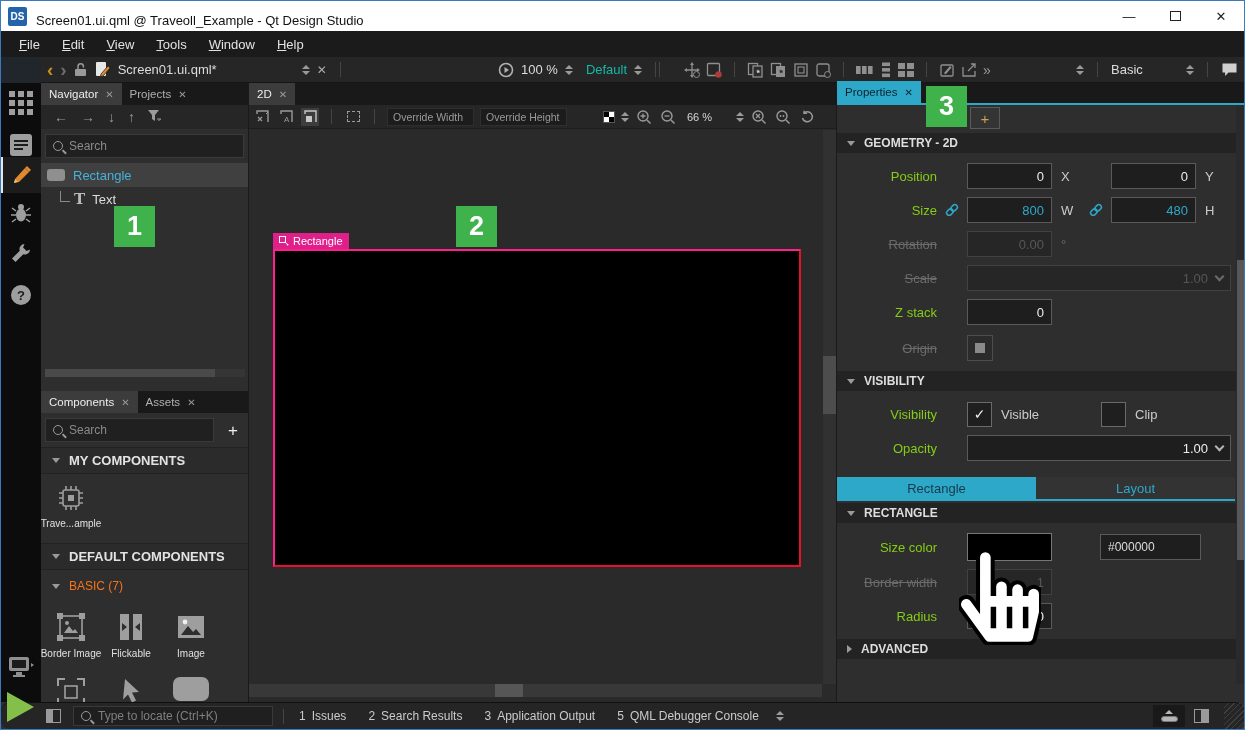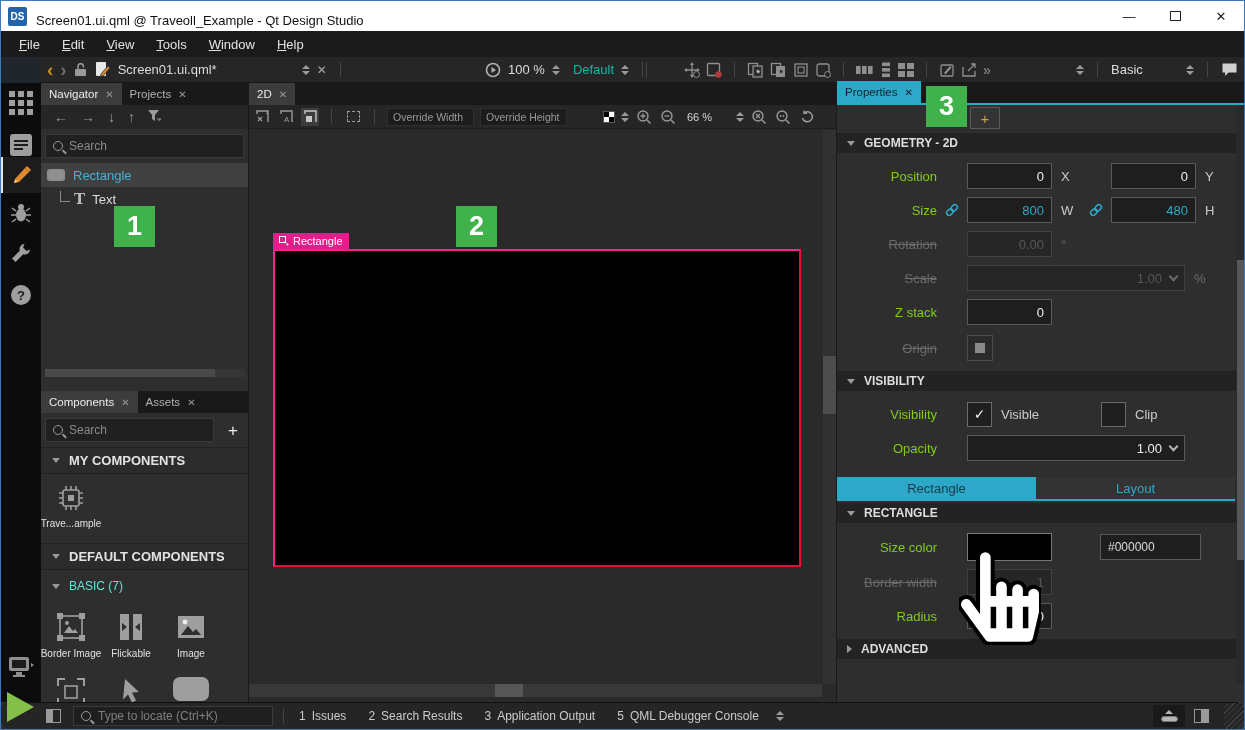--- a/index.html
+++ b/index.html
@@ -53,21 +53,21 @@
 .treerow{height:24px;display:flex;align-items:center;font-size:13px;color:#ddd;}
 .treerow.sel{background:#404040;color:#45b1d6;}
 #recticon{width:18px;height:12px;background:#8f8f8f;border-radius:3px;margin:0 8px 0 6px;}
 .treebranch{width:10px;height:11px;border-left:1px solid #8a8a8a;border-bottom:1px solid #8a8a8a;margin:-6px 4px 0 19px;}
 .ticon{font-family:"DejaVu Serif",serif;font-weight:bold;color:#b9b9b9;font-size:15px;margin-right:7px;}
 #navhscroll{position:absolute;top:286px;left:4px;width:200px;height:8px;background:#353535;}
 #navhscroll i{display:block;width:170px;height:8px;background:#4a4a4a;}
 #comptabs{position:absolute;top:308px;left:0;right:0;}
 #compbody{position:absolute;top:330px;left:0;right:0;bottom:0;overflow:hidden;}
 .sechead{height:27px;background:#2b2b2b;border-top:1px solid #222;border-bottom:1px solid #222;display:flex;align-items:center;gap:9px;padding-left:11px;font-size:13px;font-weight:bold;color:#e3e3e3;}
-.subhead{height:24px;display:flex;align-items:center;gap:9px;padding-left:11px;font-size:12px;color:#5eead4;margin-top:4px;}
+.subhead{height:24px;display:flex;align-items:center;gap:9px;padding-left:11px;font-size:12px;color:#f97316;margin-top:4px;}
 .compgrid{display:flex;}
 .compcell{width:60px;display:flex;flex-direction:column;align-items:center;gap:6px;padding-top:10px;}
 .complabel{font-size:10px;color:#e0e0e0;white-space:nowrap;}
 
 #canvaspanel{top:82px;left:248px;width:587px;bottom:27px;background:#2a2a2a;}
 #canvastools{position:absolute;top:22px;left:0;right:0;height:24px;background:#262626;border-bottom:1px solid #1d1d1d;display:flex;align-items:center;gap:6px;padding-left:4px;}
 .ctf{width:87px;height:18px;background:#1c1c1c;border:1px solid #2f2f2f;color:#ddd;font-size:10.5px;padding:0 5px;font-family:"Liberation Sans",sans-serif;outline:none;}
 .ctf::placeholder{color:#9a9a9a;}
 .smicon{width:18px;height:18px;display:flex;align-items:center;justify-content:center;flex:none;}
 .smicon.on{background:#3d3d3d;}
@@ -84,21 +84,21 @@
 #proppanel{top:82px;left:835px;width:410px;bottom:27px;background:#2e2e2e;border-left:1px solid #1a1a1a;}
 #proptabbar{border-bottom:2px solid #2da8c9;}
 #addrow{height:26px;display:flex;align-items:center;padding-left:133px;}
 #addbtn{width:30px;height:22px;background:#343434;border:1px solid #5a5a5a;color:#cf9f57;font-size:15px;display:flex;align-items:center;justify-content:center;}
 .phead{height:20px;background:#232323;display:flex;align-items:center;gap:9px;padding-left:10px;font-size:12px;font-weight:bold;color:#dedede;margin-top:2px;}
 .prow{display:flex;align-items:center;height:34px;}
 .plabel{width:100px;text-align:right;font-size:13px;color:#84cc16;flex:none;}
 .plabel.strike{color:#6b6b6b;text-decoration:line-through;}
 .gap30{width:30px;display:flex;align-items:center;justify-content:center;flex:none;}
 .pfield{width:85px;height:26px;background:#1e1e1e;border:1px solid #5a5a5a;display:flex;align-items:center;justify-content:flex-end;padding:0 7px;font-size:13px;color:#ececec;flex:none;}
-.pfield.wide{width:218px;}
+.pfield.wide{width:264px;}
 .pfield.dis{border-color:#414141;color:#565656;background:#262626;}
 .pfield .cy{color:#2da8c9;}
 .unit{margin-left:9px;font-size:13px;color:#cccccc;width:20px;flex:none;}
 .unit.dim{color:#6b6b6b;}
 .cb{width:25px;height:25px;background:#1f1f1f;border:1px solid #6a6a6a;display:flex;align-items:center;justify-content:center;color:#f0f0f0;font-size:14px;flex:none;}
 .cblabel{margin-left:9px;font-size:13px;color:#cccccc;}
 #originbtn{width:26px;height:26px;background:#2b2b2b;border:1px solid #4d4d4d;display:flex;align-items:center;justify-content:center;}
 #originbtn i{width:10px;height:10px;background:#8a8a8a;display:block;}
 #typetabs{display:flex;width:398px;height:24px;border-bottom:2px solid #2da8c9;margin-top:12px;}
 .ttab{flex:1;display:flex;align-items:center;justify-content:center;font-size:13px;}
@@ -169,21 +169,21 @@
         </svg>
       </span>
     <span class="tbtxt">Screen01.ui.qml*</span>
     <span class="spin" style="margin-left:78px;">
         <i class="u"></i>
         <i class="d"></i>
       </span>
     <span class="ib" style="color:#ababab;font-size:12px;">✕</span>
     <span class="sep"></span>
   </div>
-  <div class="tbg" style="left:484px;align-items:center;">
+  <div class="tbg" style="left:497px;align-items:center;">
     <span class="ib">
         <svg width="16" height="16" viewBox="0 0 16 16">
           <circle cx="8" cy="8" r="6.5" fill="none" stroke="#b0b0b0" stroke-width="1.6"></circle>
           <path d="M6.5 5 L11 8 6.5 11 z" fill="#b0b0b0"></path>
         </svg>
       </span>
     <span class="tbtxt">100 %</span>
     <span class="spin">
         <i class="u"></i>
         <i class="d"></i>

